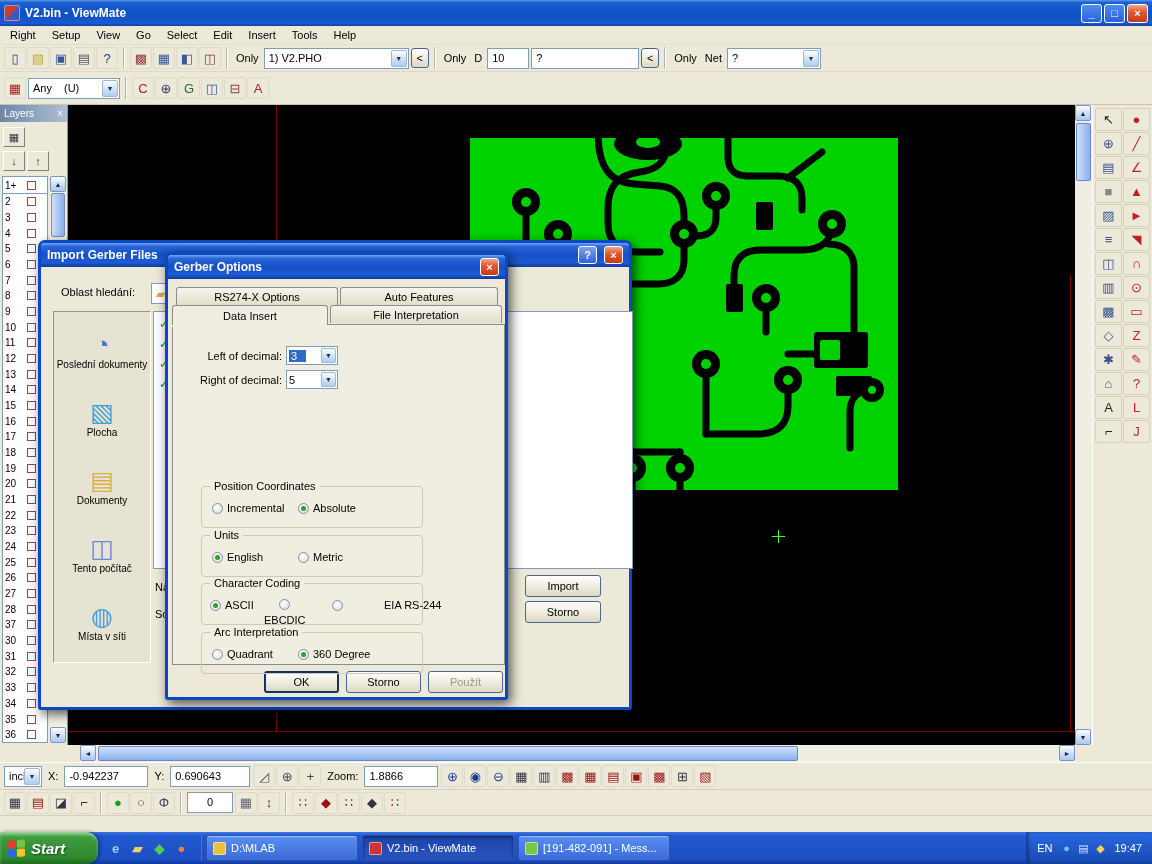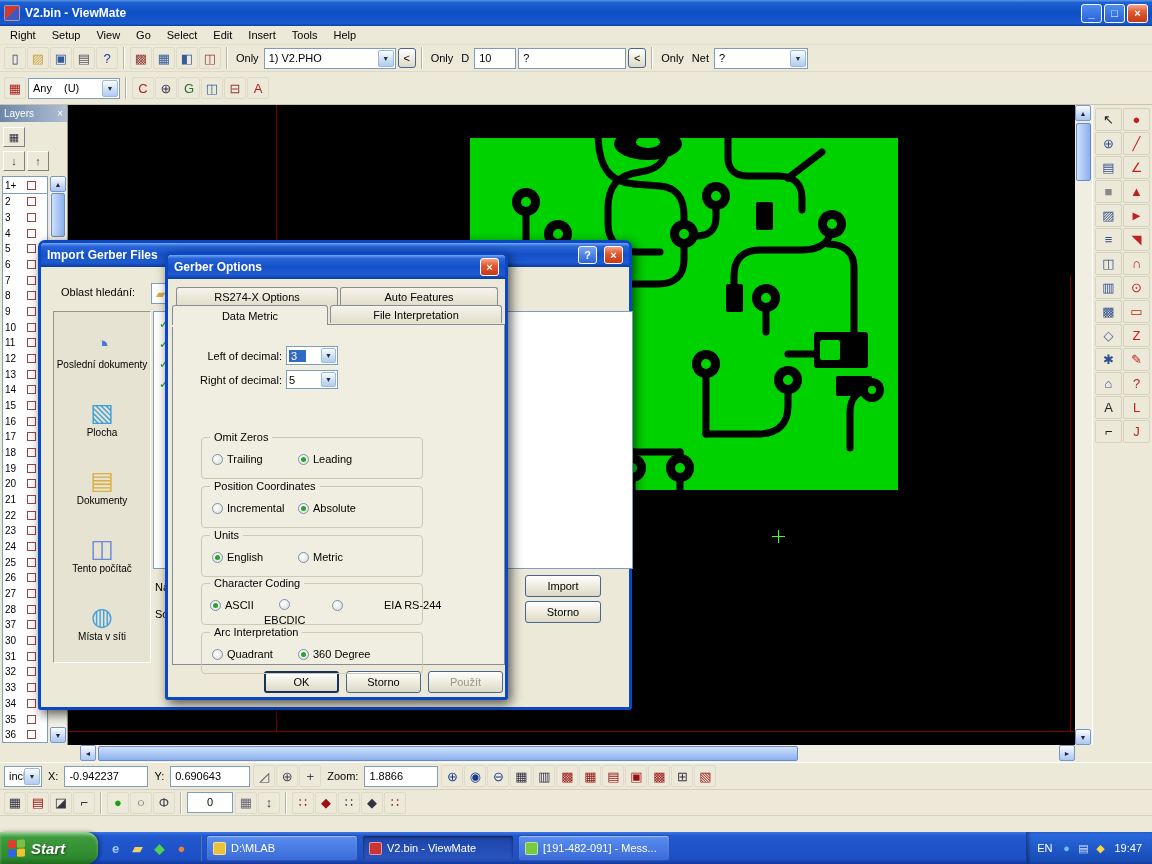--- a/index.html
+++ b/index.html
@@ -188,21 +188,21 @@
     </span>
   <span class="tb-sep"></span>
   <span class="strip">
       <div class="tb-btn" style="color: rgb(142, 58, 58);">▩</div>
       <div class="tb-btn" style="color: rgb(51, 90, 158);">▦</div>
       <div class="tb-btn" style="color: rgb(51, 90, 158);">◧</div>
       <div class="tb-btn" style="color: rgb(142, 58, 58);">◫</div>
     </span>
   <span class="tb-sep"></span>
   <span class="lbl">Only</span>
-  <div class="combo" style="width:132px">
+  <div class="combo" style="width:145px">
     <span>1) V2.PHO</span>
     <span class="carr">▼</span>
   </div>
   <div class="xp-btn nav">&lt;</div>
   <span class="tb-sep"></span>
   <span class="lbl">Only</span>
   <span class="lbl">D</span>
   <div class="field" style="width:42px">10</div>
   <div class="field" style="width:108px">?</div>
   <div class="xp-btn nav">&lt;</div>
@@ -631,49 +631,38 @@
 <div class="xpwin ger">
   <div class="xptitle">
     <span>Gerber Options</span>
     <span class="tspace"></span>
     <span class="tbtn close">×</span>
   </div>
   <div class="dlg-body">
     <div id="gtabs">
         <div class="gtab" style="left: 8px; top: 8px; width: 162px;">RS274-X Options</div>
         <div class="gtab" style="left: 172px; top: 8px; width: 158px;">Auto Features</div>
-        <div class="gtab active" style="left: 4px; top: 26px; width: 156px;">Data Metric</div>
+        <div class="gtab active" style="left: 4px; top: 26px; width: 156px;">Data Insert</div>
         <div class="gtab" style="left: 162px; top: 26px; width: 172px;">File Interpretation</div>
       </div>
     <div class="gpanel" id="gpanel">
       <div class="frow" style="left:6px;top:21px">
         <span class="flab">Left of decimal:</span>
         <div class="dcombo">
           <span class="val-sel">3</span>
           <span class="carr">▼</span>
         </div>
       </div>
       <div class="frow" style="left:6px;top:45px">
         <span class="flab">Right of decimal:</span>
         <div class="dcombo">
           <span>5</span>
           <span class="carr">▼</span>
         </div>
       </div>
-    <div class="gb" style="top: 112px;">
-          <div class="gb-label">Omit Zeros</div>
-          <div class="radio" style="left: 10px;">
-            <span class="rdot"></span>
-            <span class="rlabel">Trailing</span>
-          </div>
-          <div class="radio sel" style="left: 96px;">
-            <span class="rdot"></span>
-            <span class="rlabel">Leading</span>
-          </div>
-        </div>
         <div class="gb" style="top: 210px;">
           <div class="gb-label">Units</div>
           <div class="radio sel" style="left: 10px;">
             <span class="rdot"></span>
             <span class="rlabel">English</span>
           </div>
           <div class="radio" style="left: 96px;">
             <span class="rdot"></span>
             <span class="rlabel">Metric</span>
           </div>

